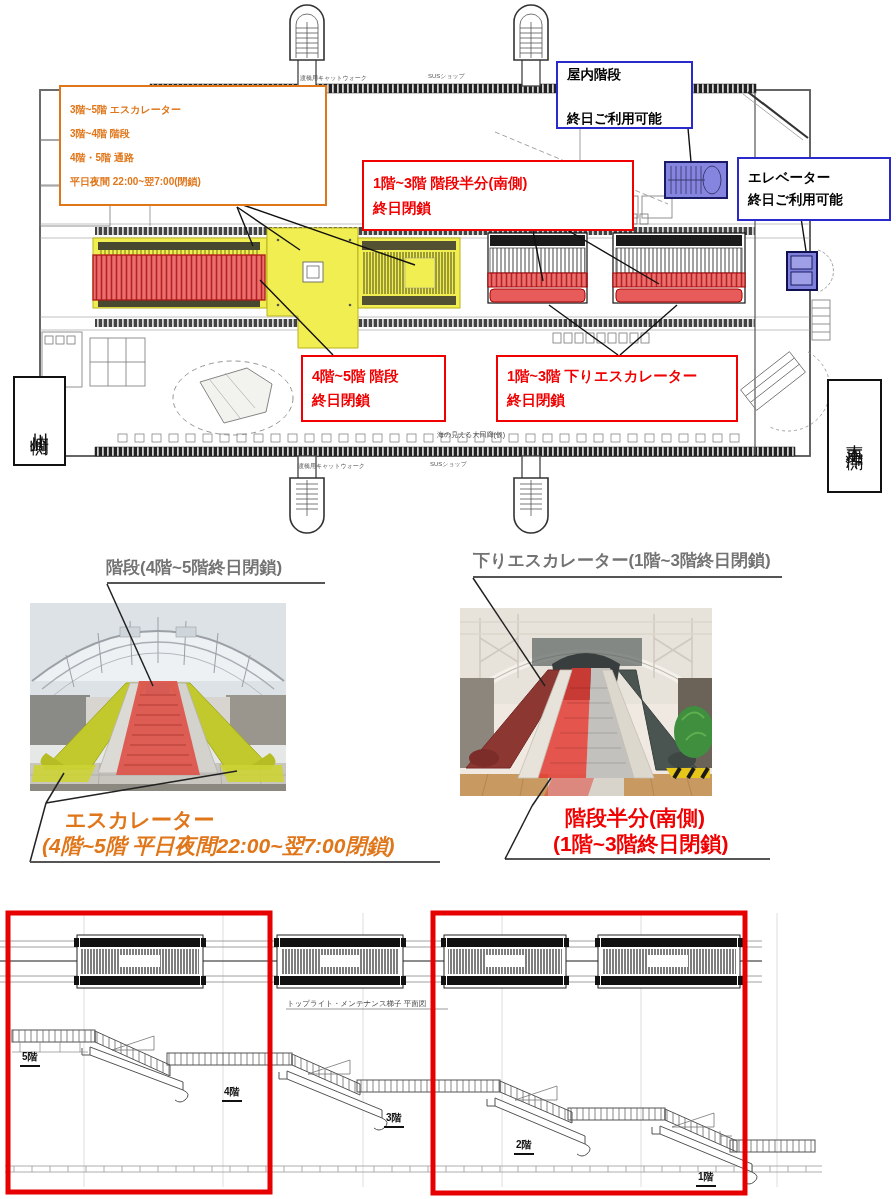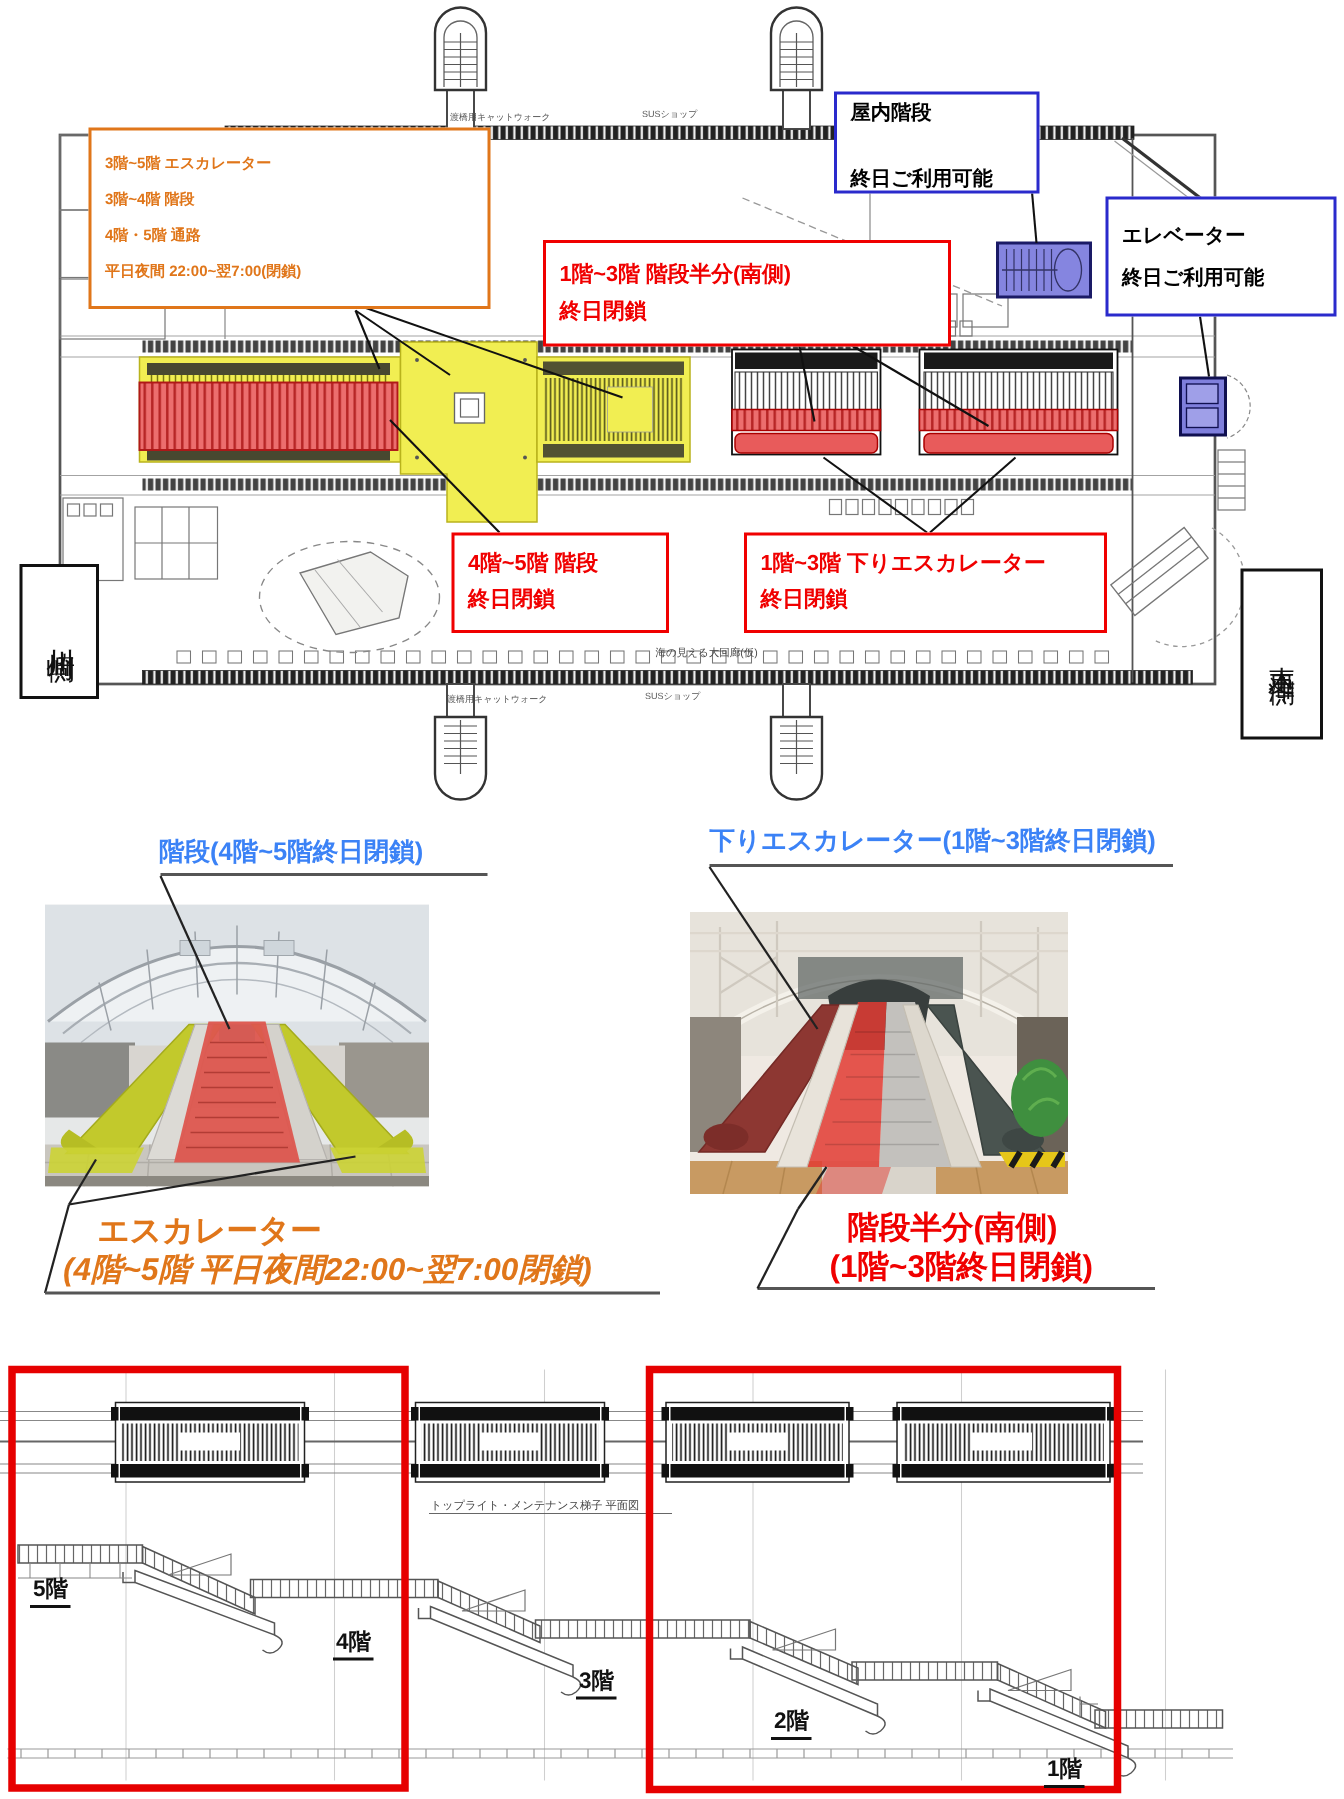--- a/index.html
+++ b/index.html
@@ -16,27 +16,27 @@
   .co-red{border-color:#f00000;}
   .co-red .ln{color:#f00000;font-size:14.5px;}
   .co-blue{border-color:#2a2acc;}
   .co-blue .ln{color:#000;font-size:13.5px;}
   
   .vlabel{position:absolute;background:#fff;border:2px solid #111;z-index:6;
       writing-mode:vertical-rl;text-orientation:upright;
       display:flex;align-items:center;justify-content:center;
       font-size:19px;color:#111;letter-spacing:3px;box-sizing:border-box;}
   
-  .ptitle{position:absolute;font-weight:bold;color:#3b82f6;font-size:17px;
+  .ptitle{position:absolute;font-weight:bold;color:#737373;font-size:17px;
       white-space:nowrap;z-index:6;}
   .pcap{position:absolute;font-weight:bold;font-size:21px;white-space:nowrap;z-index:6;}
   .pcap.orange{color:#e0761a;}
   .pcap.red{color:#f00000;}
   
-  .floor{position:absolute;font-weight:bold;font-size:15px;color:#111;z-index:7;
+  .floor{position:absolute;font-weight:bold;font-size:10px;color:#111;z-index:7;
       border-bottom:2px solid #111;padding:0 2px 1px 2px;background:transparent;}
   svg{display:block;}
   .layer{position:absolute;left:0;}
 </style>
 </head>
 <body>
 
 <div class="layer" style="top:0;width:896px;height:540px;z-index:1">
 <svg width="896" height="540" viewBox="0 0 896 540">
   <defs>
@@ -326,21 +326,21 @@
 <div class="co co-red" style="left:362px;top:140px;width:272px;height:71px;margin-top:20px;">
   <div class="ln">1階~3階 階段半分(南側)</div>
   <div class="ln">終日閉鎖</div>
 </div>
 
 <div class="co co-blue" style="left:556px;top:61px;width:137px;height:68px;gap:28px;">
   <div class="ln">屋内階段</div>
   <div class="ln">終日ご利用可能</div>
 </div>
 
-<div class="co co-blue" style="left:737px;top:131px;width:154px;height:80px;">
+<div class="co co-blue" style="left:737px;top:157px;width:154px;height:64px;">
   <div class="ln">エレベーター</div>
   <div class="ln">終日ご利用可能</div>
 </div>
 
 <div class="co co-red" style="left:301px;top:355px;width:145px;height:67px;">
   <div class="ln">4階~5階 階段</div>
   <div class="ln">終日閉鎖</div>
 </div>
 
 <div class="co co-red" style="left:496px;top:355px;width:242px;height:67px;">

